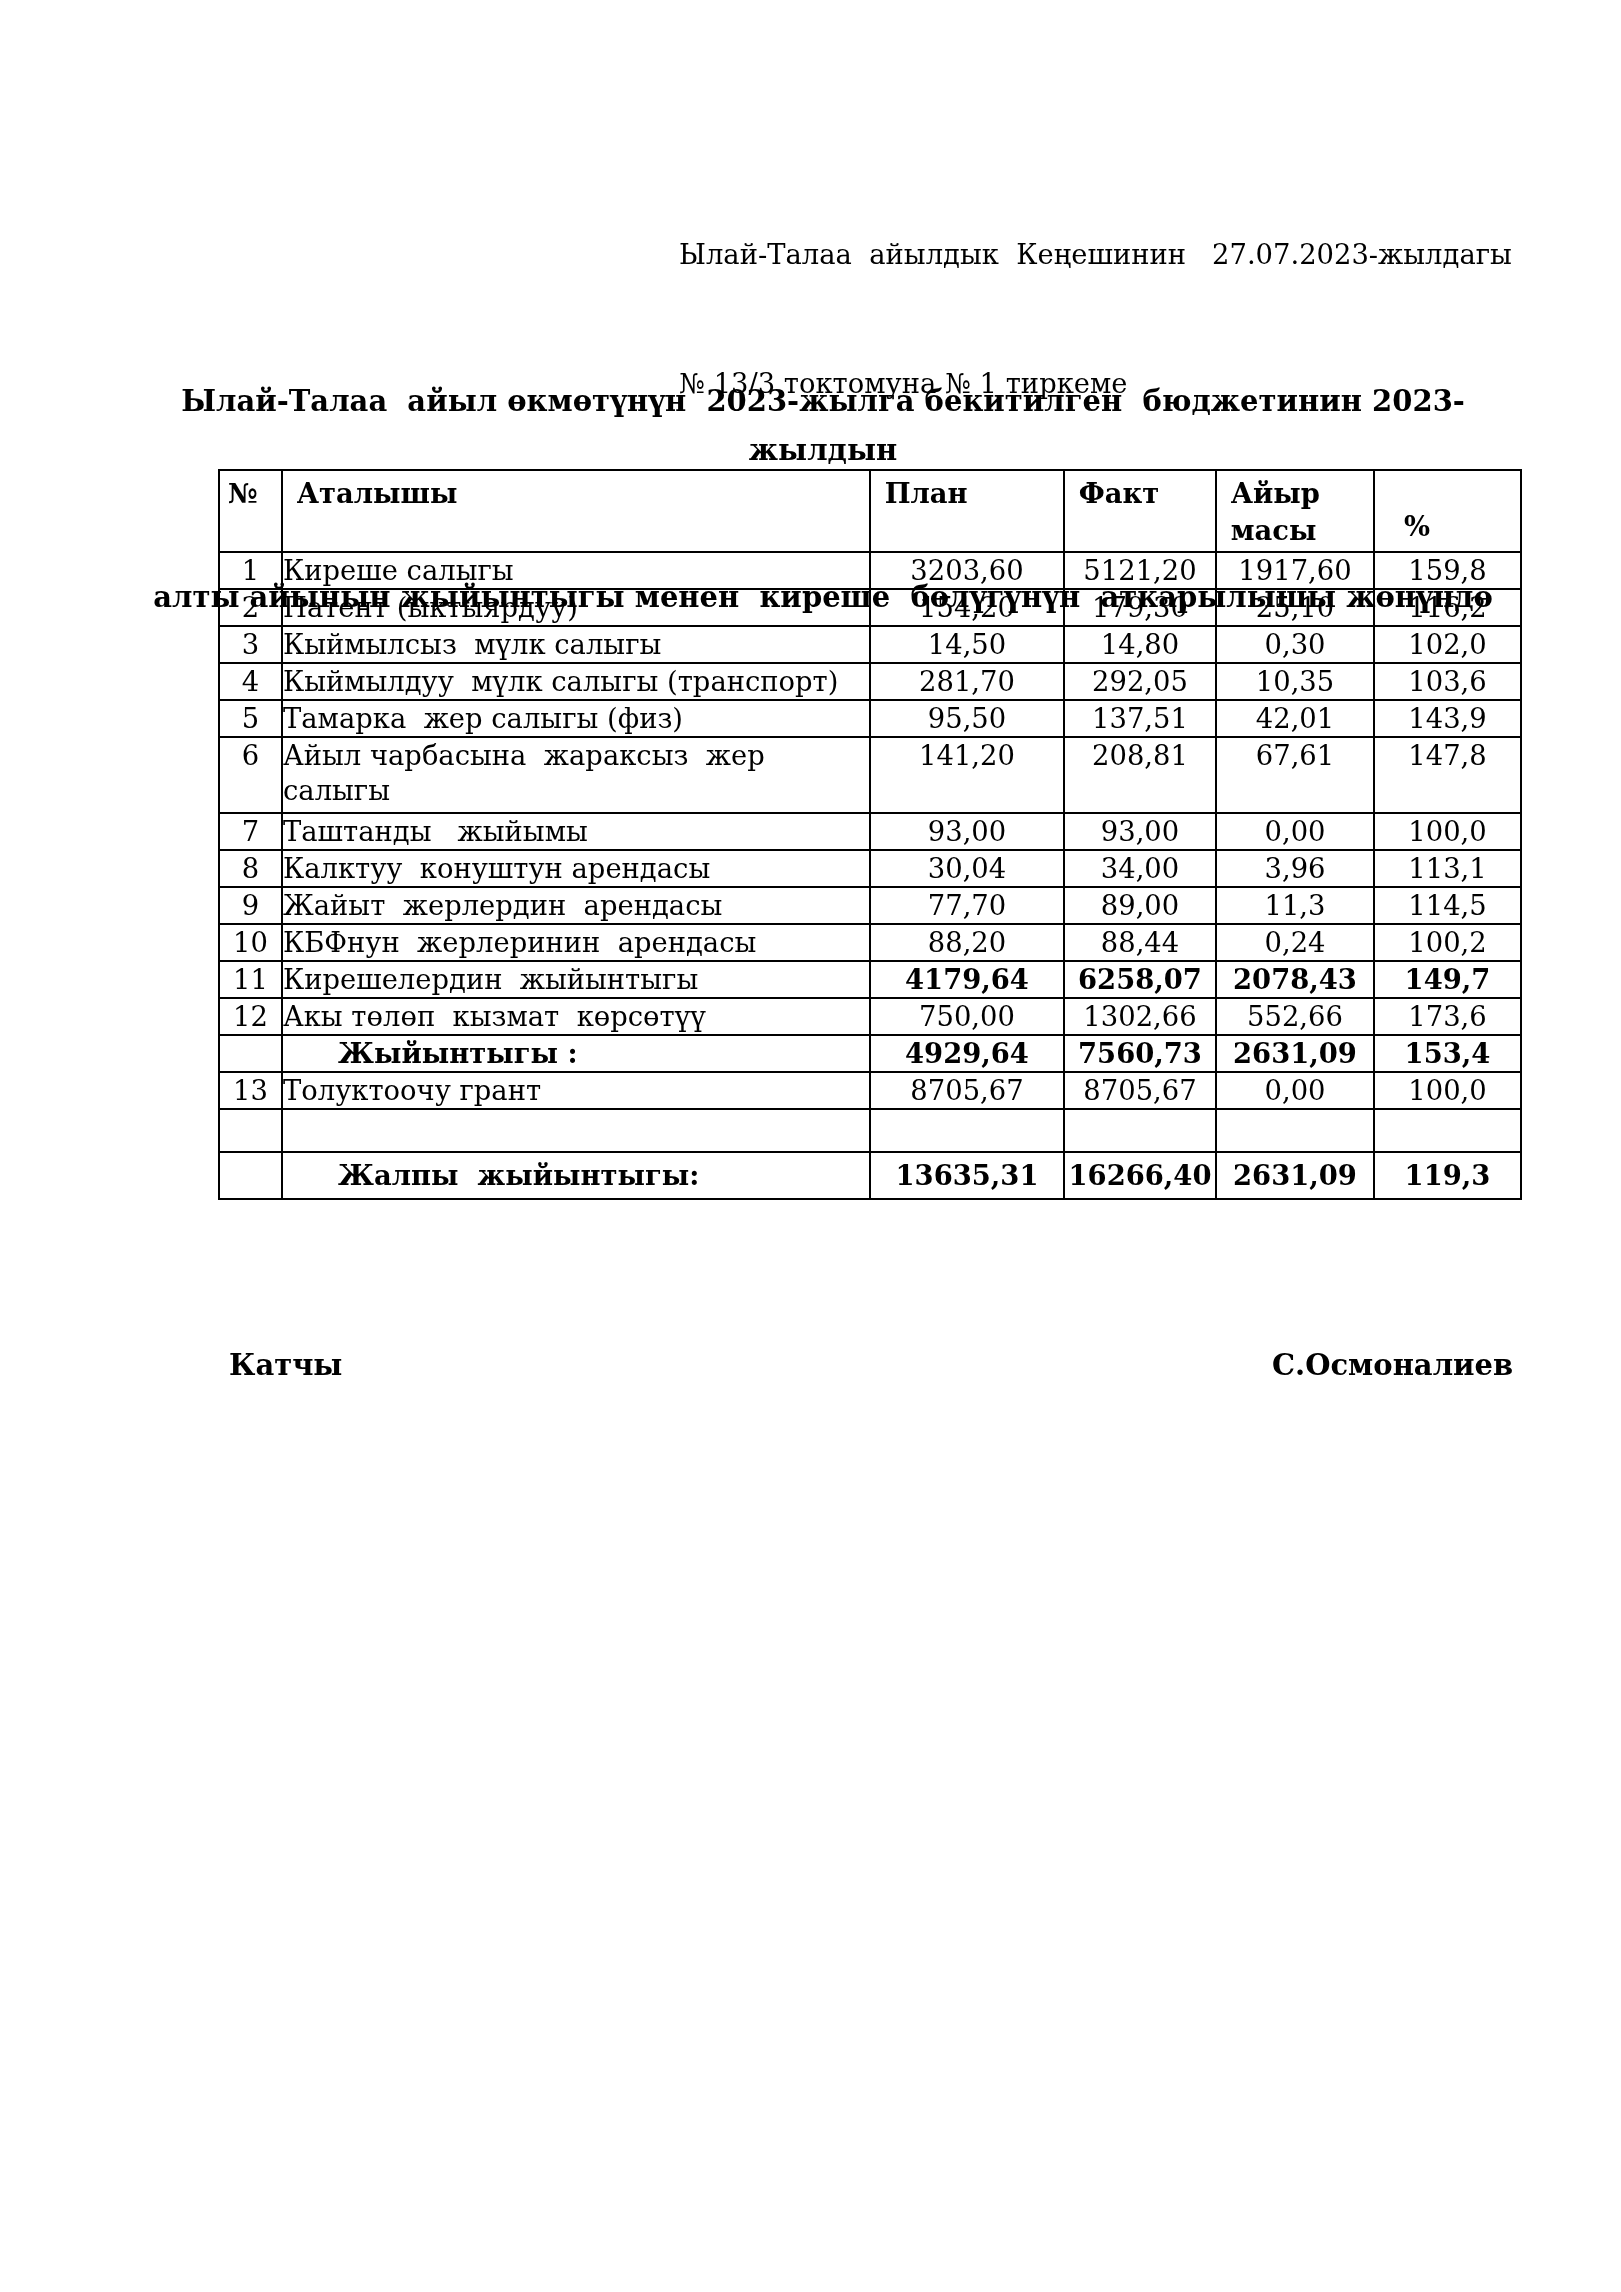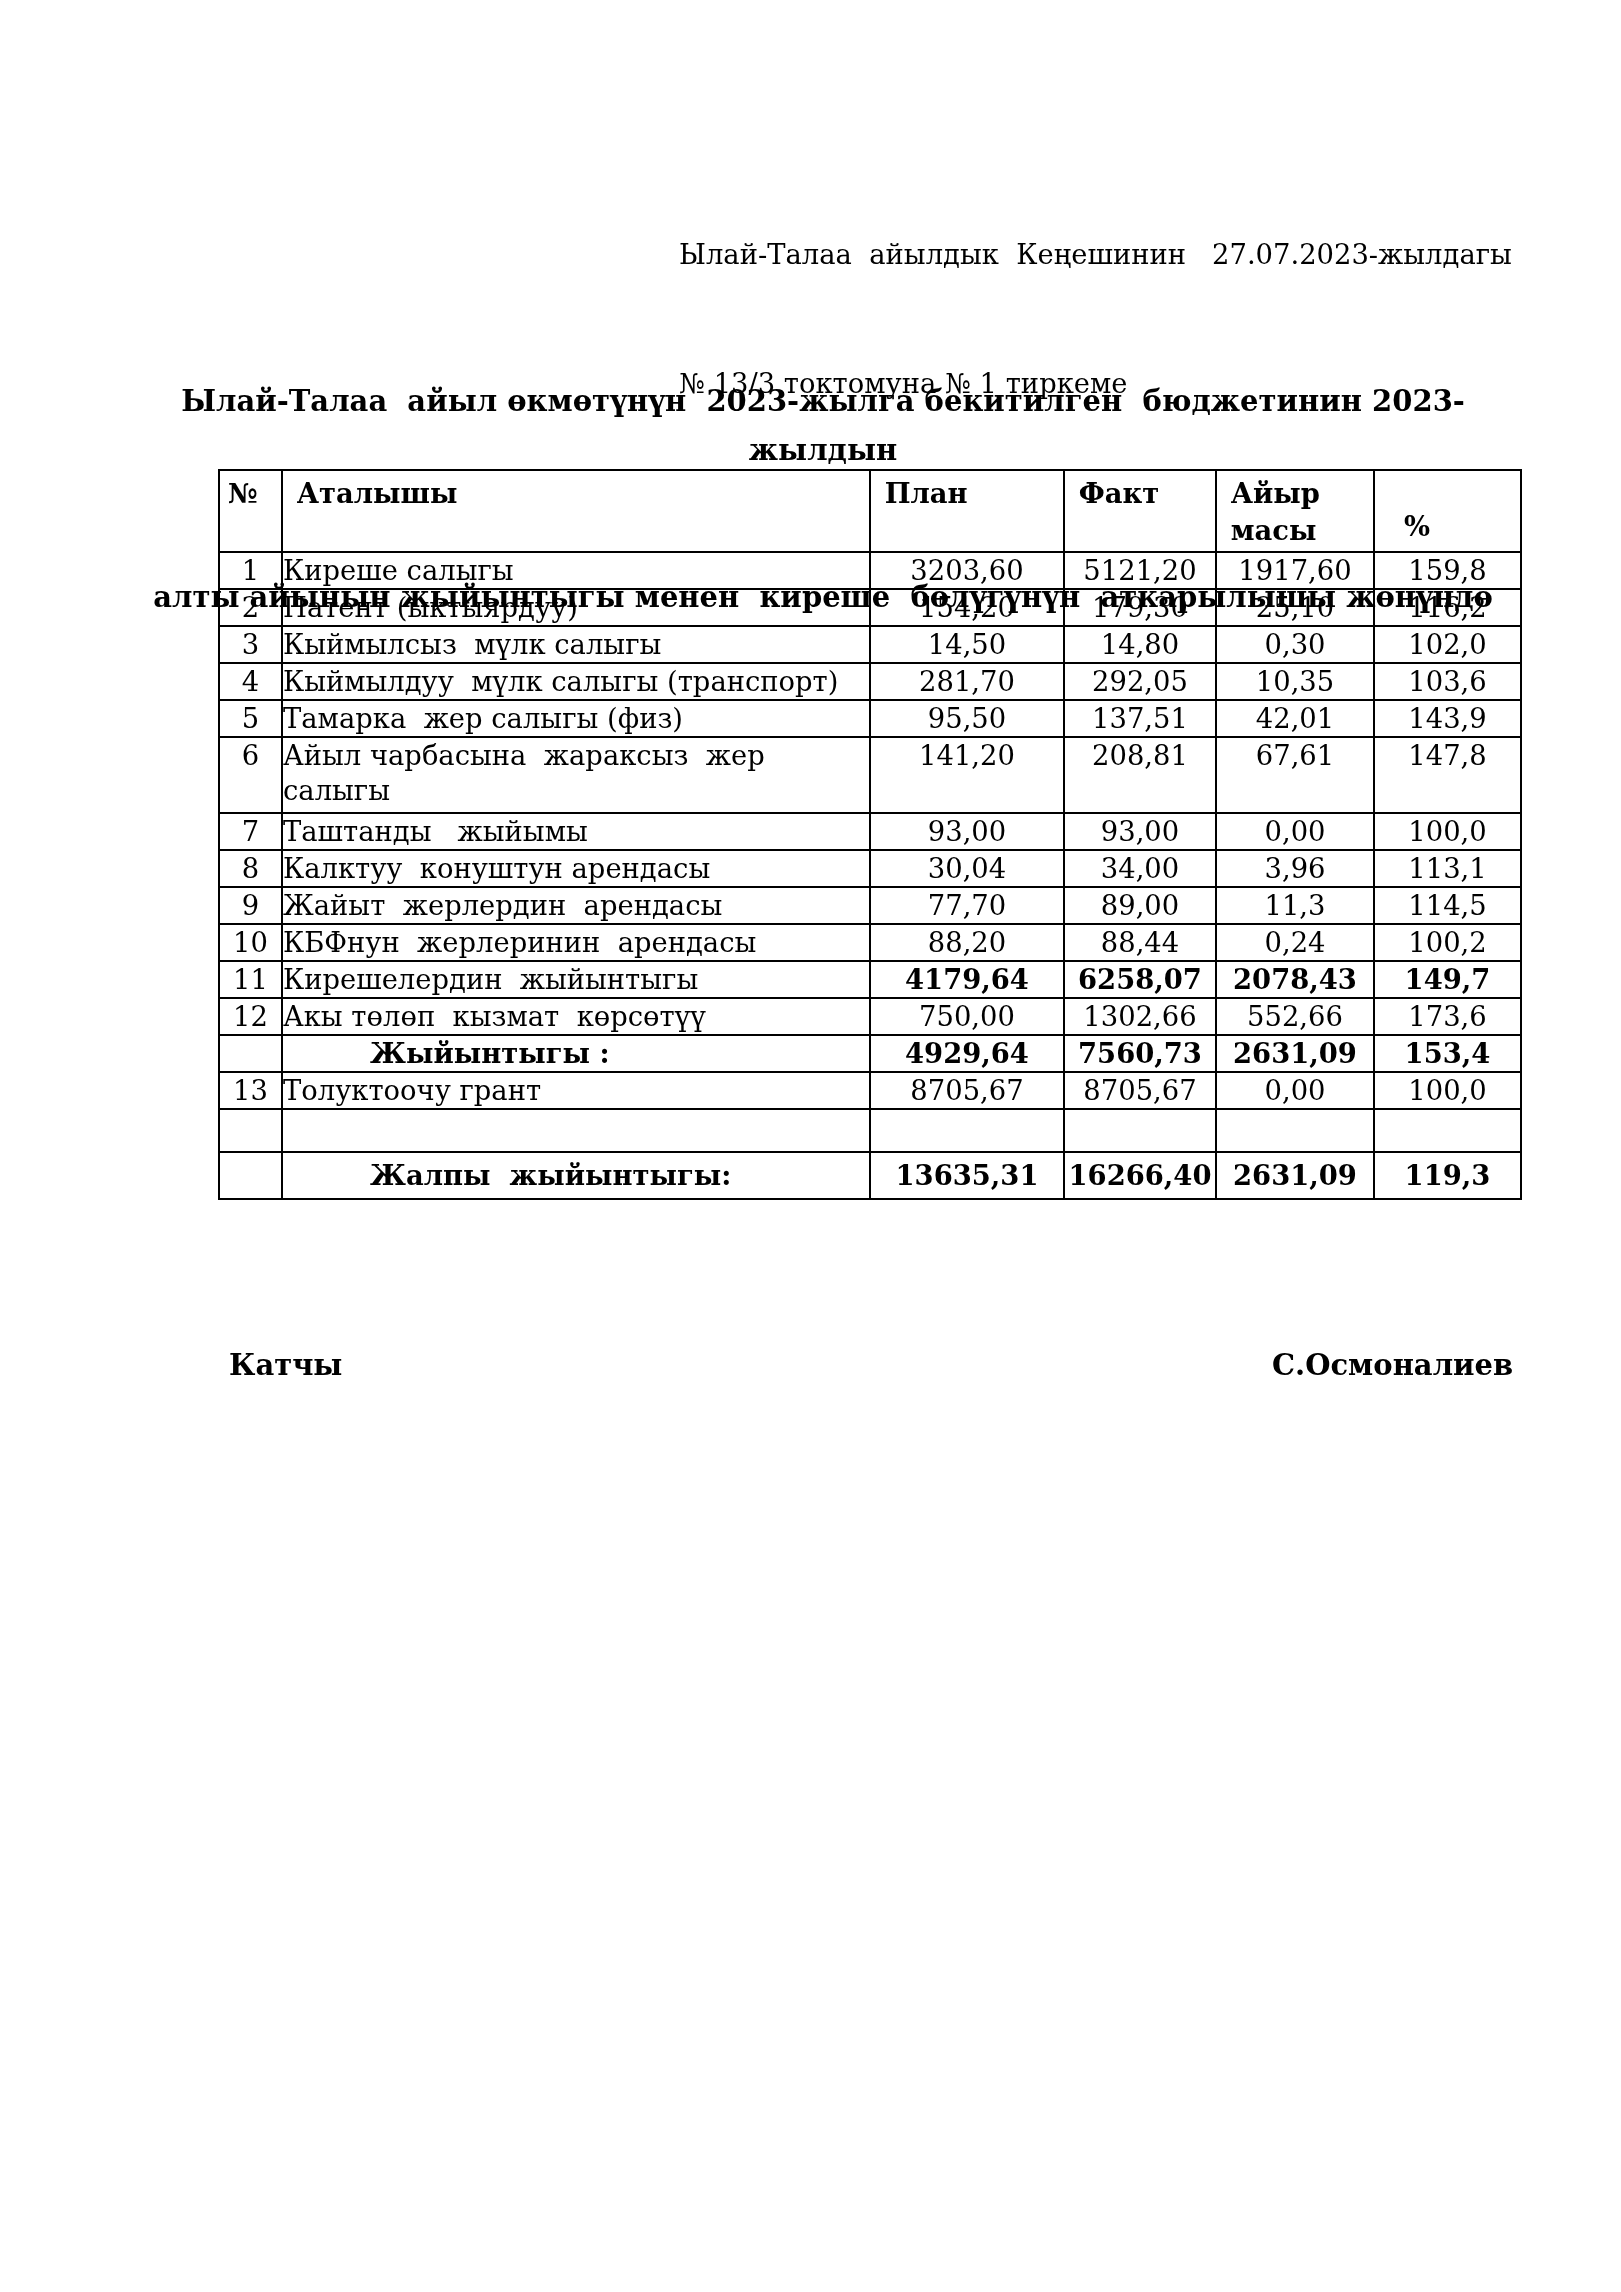--- a/index.html
+++ b/index.html
@@ -75,21 +75,21 @@
     padding: 0;
   }
   td.num { text-align: center; }
   td.val { text-align: center; }
   td.name {
     text-align: left;
     padding-left: 13.7px;
     padding-right: 5.9px;
     white-space: pre-wrap;
   }
-  td.name.indent { padding-left: 87px; }
+  td.name.indent { padding-left: 55px; }
   tr.tall td { height: 74px; }
   tr.empty td { height: 41px; }
   tr.grand td { height: 45px; line-height: 45px; border-top: 2.9px solid #000; }
   .b { font-weight: bold; }
   .sig-left {
     position: absolute;
     left: 229px;
     top: 1348px;
     font-weight: bold;
     font-size: 29px;

